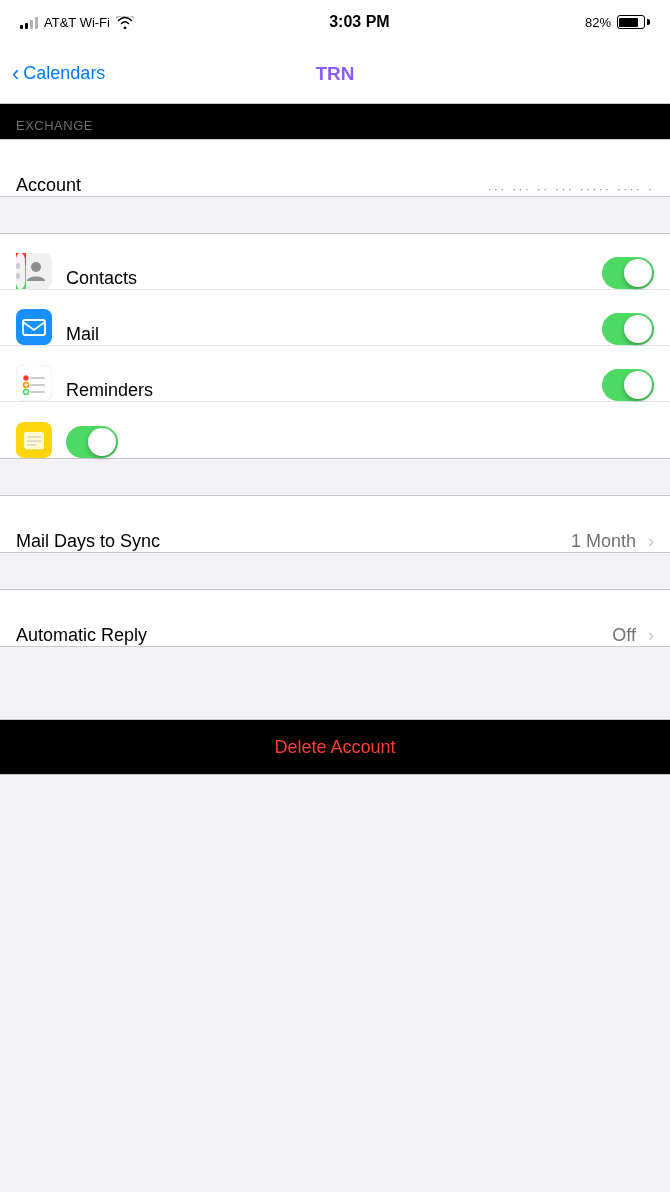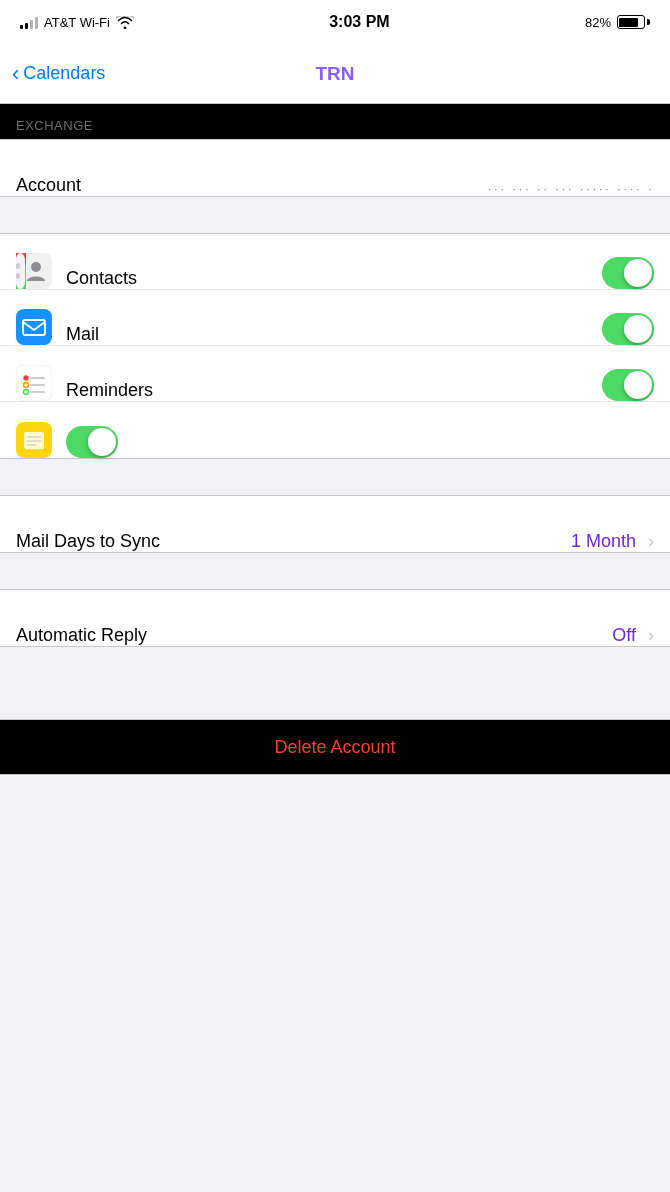--- a/index.html
+++ b/index.html
@@ -131,21 +131,21 @@
     .row:last-child { border-bottom: none; }
 
     .row-label {
       font-size: 18px;
       color: #000;
       flex: 1;
     }
 
     .row-value {
       font-size: 18px;
-      color: #6d28d9;
+      color: #737373;
       margin-right: 8px;
     }
 
     .row-account-value {
       font-size: 15px;
       color: #8e8e93;
       letter-spacing: 2px;
     }
 
     

